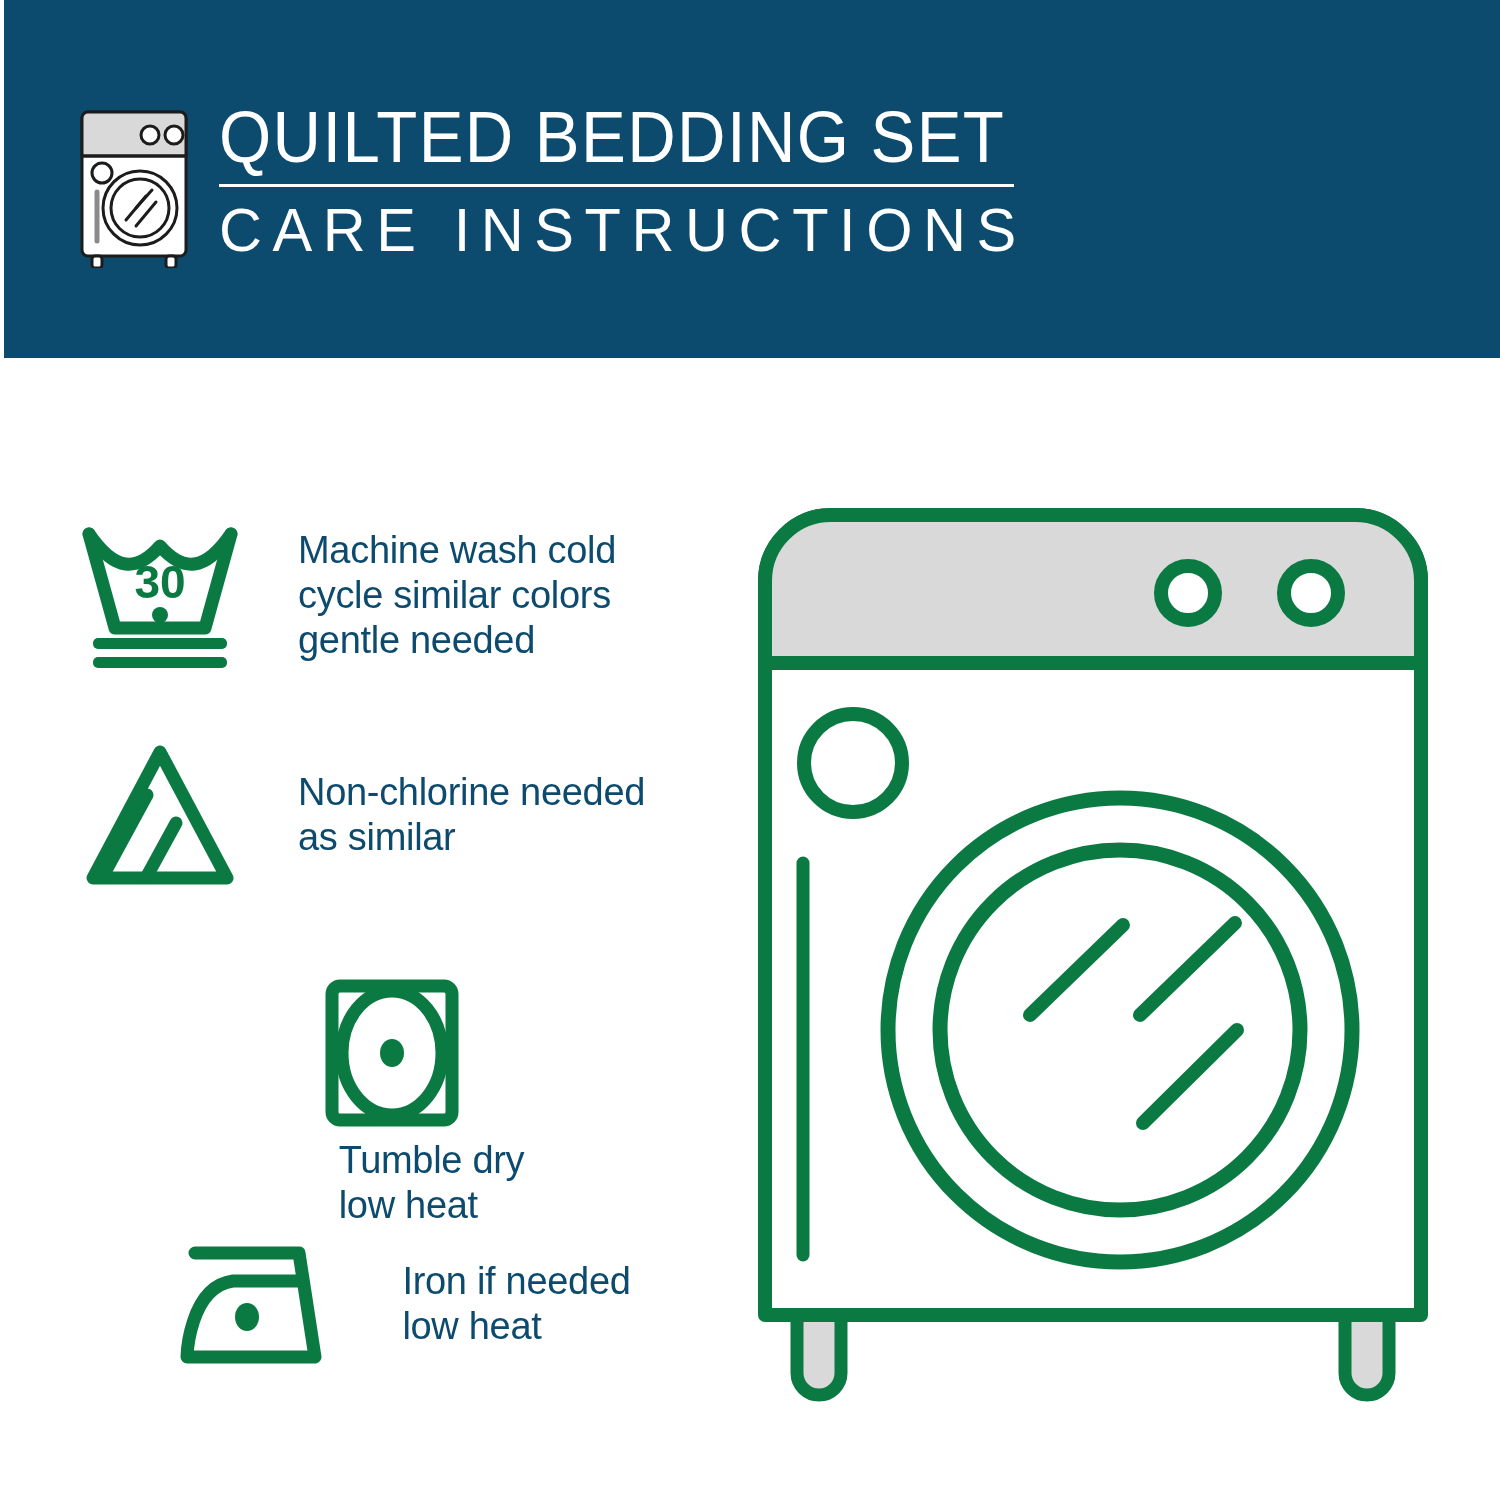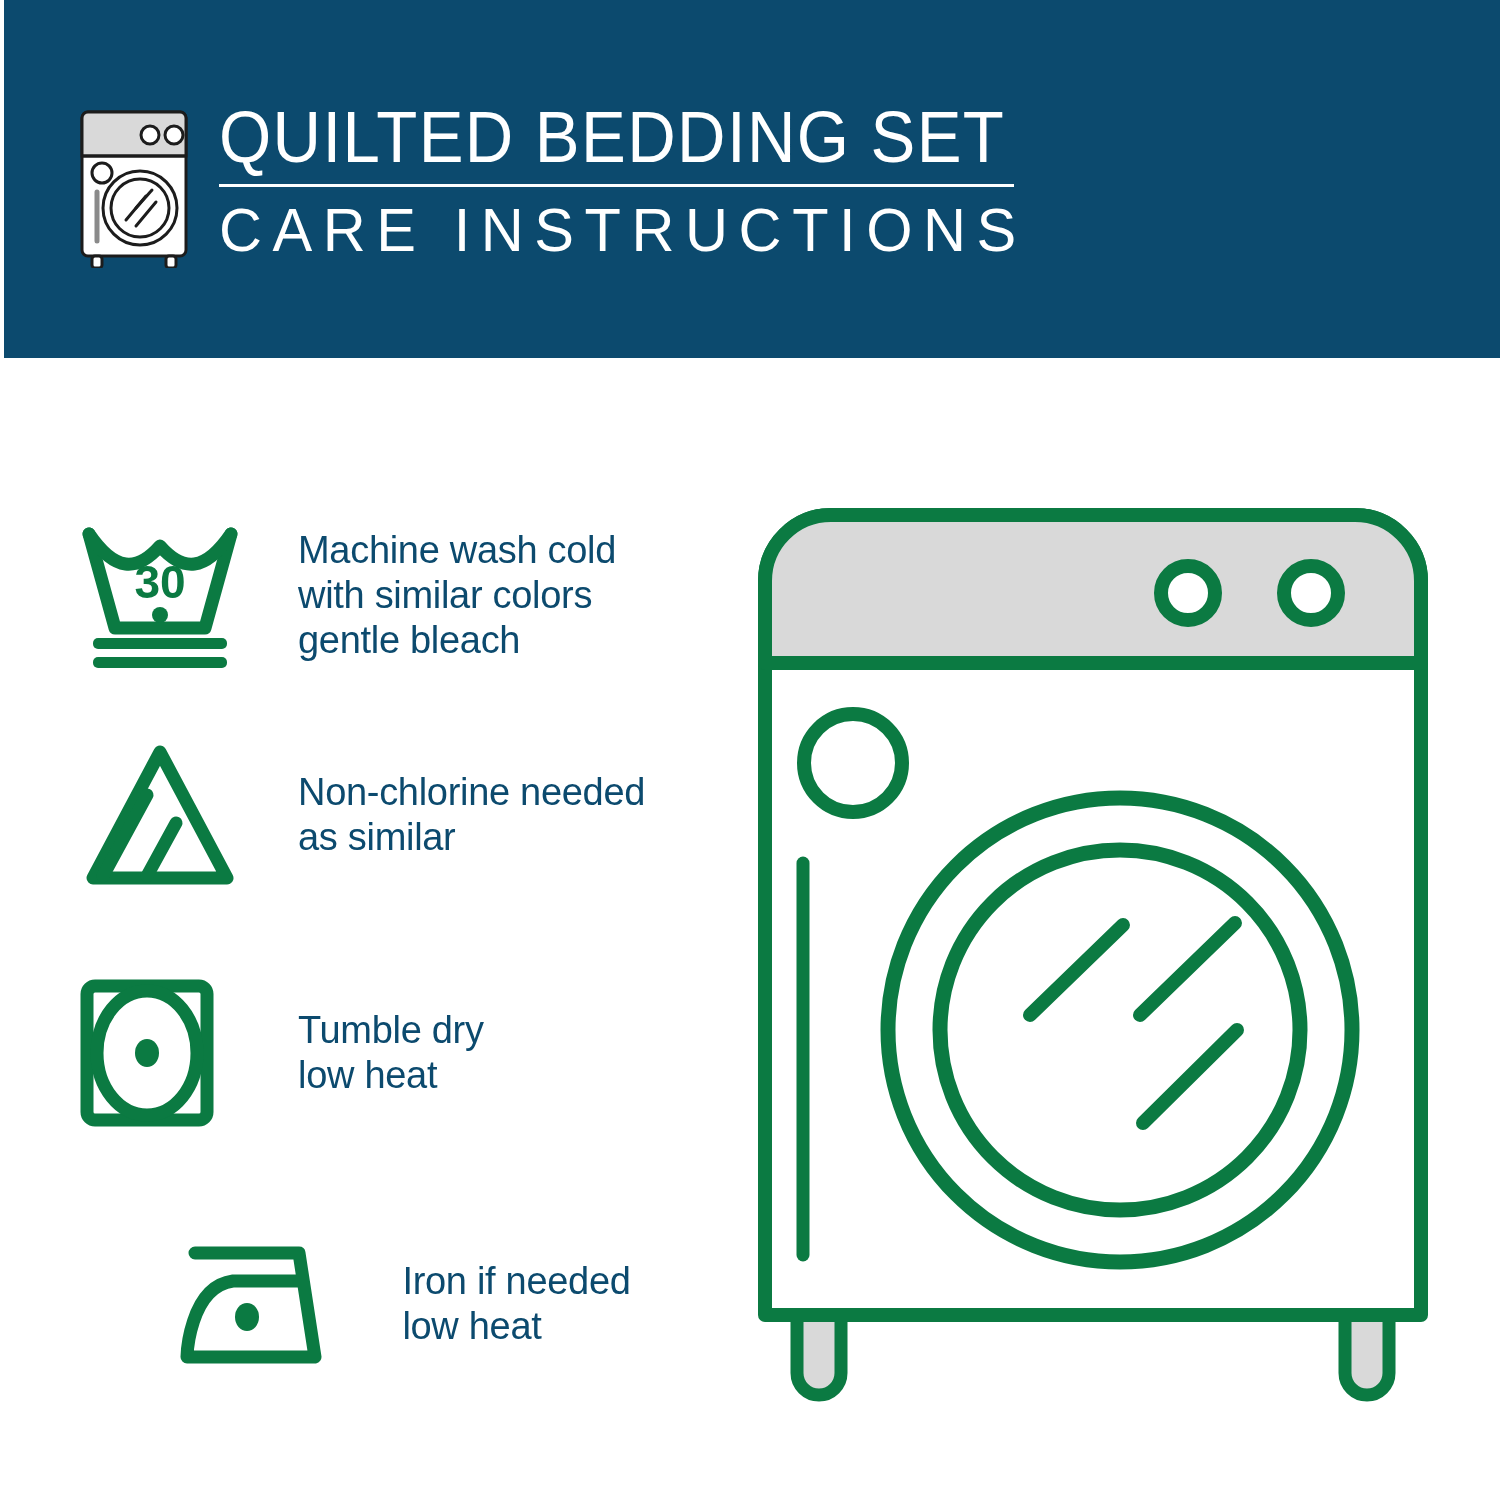--- a/index.html
+++ b/index.html
@@ -51,21 +51,21 @@
   }
 
   
   .care-list{position:absolute;left:0;top:358px;width:760px;height:1142px;}
   .care-row{
     position:absolute;left:75px;width:660px;height:170px;
     display:flex;align-items:center;
   }
   .care-row.r0{top:152px;}
   .care-row.r1{top:372px;}
-  .care-row.r2{top:610px;}
+  .care-row.r2{top:610px;flex-direction:column;}
   .care-row.r3{top:861px;justify-content:center;}
 
   .care-symbol{
     width:170px;height:150px;flex:0 0 170px;
     display:flex;align-items:center;justify-content:flex-start;
   }
   .care-text{
     margin-left:53px;
     font-family:"Liberation Sans","DejaVu Sans",sans-serif;
     font-size:38px;
@@ -132,22 +132,22 @@
             <path d="M14 14 C40 52, 62 52, 85 26 C108 52, 130 52, 156 14"></path>
           </g>
           <text x="85" y="78" text-anchor="middle" font-family="Liberation Sans, DejaVu Sans, sans-serif" font-size="46" font-weight="700" fill="#0b7a42">30</text>
           <circle cx="85" cy="95" r="8" fill="#0b7a42"></circle>
           <rect x="18" y="118" width="134" height="11" rx="5" fill="#0b7a42"></rect>
           <rect x="18" y="137" width="134" height="11" rx="5" fill="#0b7a42"></rect>
         </svg>
       </div>
       <div class="care-text">
         <span>Machine wash cold</span>
-        <span>with similar colors</span>
-        <span>gentle bleach</span>
+        <span>cycle similar colors</span>
+        <span>gentle needed</span>
       </div>
     </div>
 
     <div class="care-row r1">
       <div class="care-symbol">
         <svg width="170" height="150" viewBox="0 0 170 150">
           <g fill="none" stroke="#0b7a42" stroke-width="13" stroke-linejoin="round" stroke-linecap="round">
             <path d="M85 12 L152 138 L18 138 Z"></path>
             <line x1="72" y1="55" x2="28" y2="136"></line>
             <line x1="101" y1="83" x2="72" y2="136"></line>

